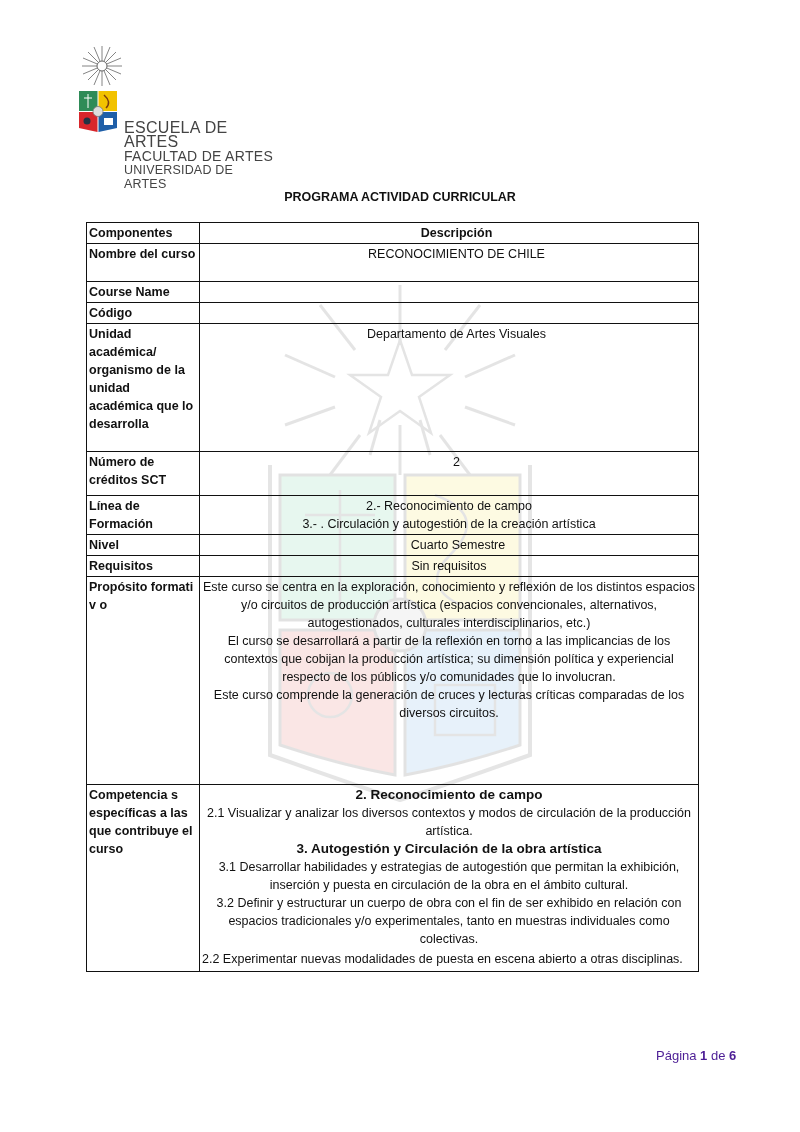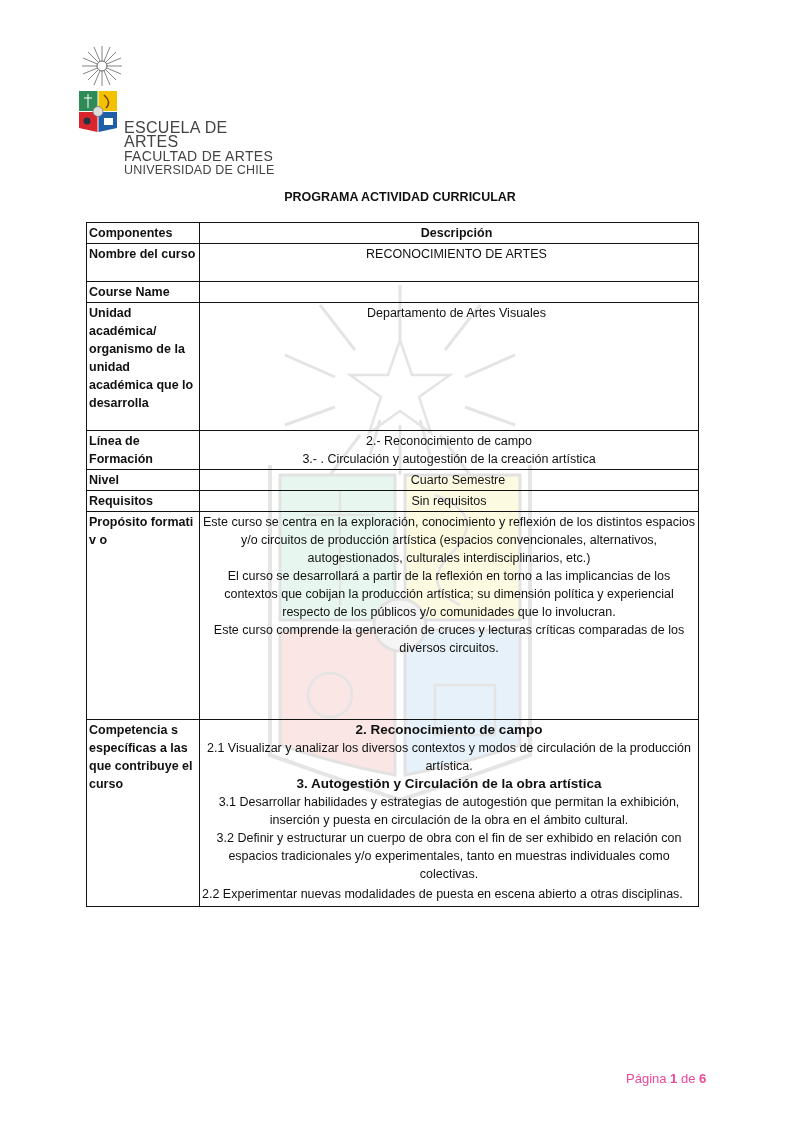--- a/index.html
+++ b/index.html
@@ -35,21 +35,21 @@
     table.prog td {
       border: 1.6px solid #111; vertical-align: top; padding: 1px 2px;
     }
     td.lbl { width: 113px; font-weight: bold; padding-left: 16px; }
     td.val { padding-left: 2px; text-align: center; }
     td.val.ind { padding-left: 30px; }
     .just { text-align: justify; }
     .b { font-weight: bold; }
 
     .footer {
-      position: absolute; left: 626px; top: 1048px; font-size: 13px; color: #ec4899; margin-top: 23px;
+      position: absolute; left: 656px; top: 1048px; font-size: 13px; color: #4c1d95;
     }
     .footer b { font-weight: bold; }
   </style>
 </head>
 <body>
 
 <div class="logo">
   <svg class="sun" viewBox="0 0 44 44">
     <g stroke="#777" stroke-width="0.9">
       <line x1="22" y1="2" x2="22" y2="42"></line>
@@ -70,21 +70,21 @@
     <path d="M20.5 22 H39 V38 Q30 40 20.5 42 Z" fill="#1f5fa8"></path>
     <circle cx="20" cy="21.5" r="5" fill="#ddd" stroke="#777" stroke-width="0.8"></circle>
     <path d="M6 8 H14 M10 4 V18" stroke="#fff" stroke-width="1"></path>
     <path d="M26 5 Q34 12 28 18" stroke="#7a3c10" stroke-width="1.5" fill="none"></path>
     <rect x="26" y="28" width="9" height="7" fill="#fff"></rect>
     <circle cx="9" cy="31" r="3.5" fill="#234"></circle>
   </svg>
   <div class="txt">
     <div class="t1">ESCUELA DE ARTES</div>
     <div class="t2">FACULTAD DE ARTES</div>
-    <div class="t3">UNIVERSIDAD DE CHILE</div>
+    <div class="t3">UNIVERSIDAD DE ARTES</div>
   </div>
 </div>
 
 <svg class="watermark" viewBox="0 0 280 520">
   <g stroke="#cfcfcf" stroke-width="3" fill="none">
     <line x1="140" y1="0" x2="140" y2="60"></line>
     <line x1="140" y1="140" x2="140" y2="190"></line>
     <line x1="60" y1="20" x2="95" y2="65"></line>
       <line x1="220" y1="20" x2="185" y2="65"></line>
     <line x1="25" y1="70" x2="75" y2="92"></line>
@@ -117,29 +117,37 @@
 <div class="title">PROGRAMA ACTIVIDAD CURRICULAR</div>
 
 <table class="prog">
   <tbody>
       <tr style="height:20px">
     <td class="lbl">Componentes</td>
     <td class="val ind b" style="padding-left:17px">Descripción</td>
   </tr>
   <tr style="height:38px">
     <td class="lbl">Nombre del curso</td>
-    <td class="val" style="padding-left:17px">RECONOCIMIENTO DE ARTES</td>
+    <td class="val" style="padding-left:17px">RECONOCIMIENTO DE CHILE</td>
   </tr>
   <tr style="height:20px">
     <td class="lbl">Course Name</td>
     <td class="val"></td>
   </tr>
+  <tr style="height:20px">
+    <td class="lbl">Código</td>
+    <td class="val"></td>
+  </tr>
   <tr style="height:128px">
     <td class="lbl">Unidad académica/ organismo de la unidad académica que lo desarrolla</td>
     <td class="val" style="padding-left:17px">Departamento de Artes Visuales</td>
+  </tr>
+  <tr style="height:44px">
+    <td class="lbl">Número de créditos SCT</td>
+    <td class="val" style="padding-left:17px">2</td>
   </tr>
   <tr style="height:38px">
     <td class="lbl">Línea de Formación</td>
     <td class="val">
       <div>2.- Reconocimiento de campo</div>
       <div>3.- . Circulación y autogestión de la creación artística</div>
     </td>
   </tr>
   <tr style="height:20px">
     <td class="lbl">Nivel</td>

